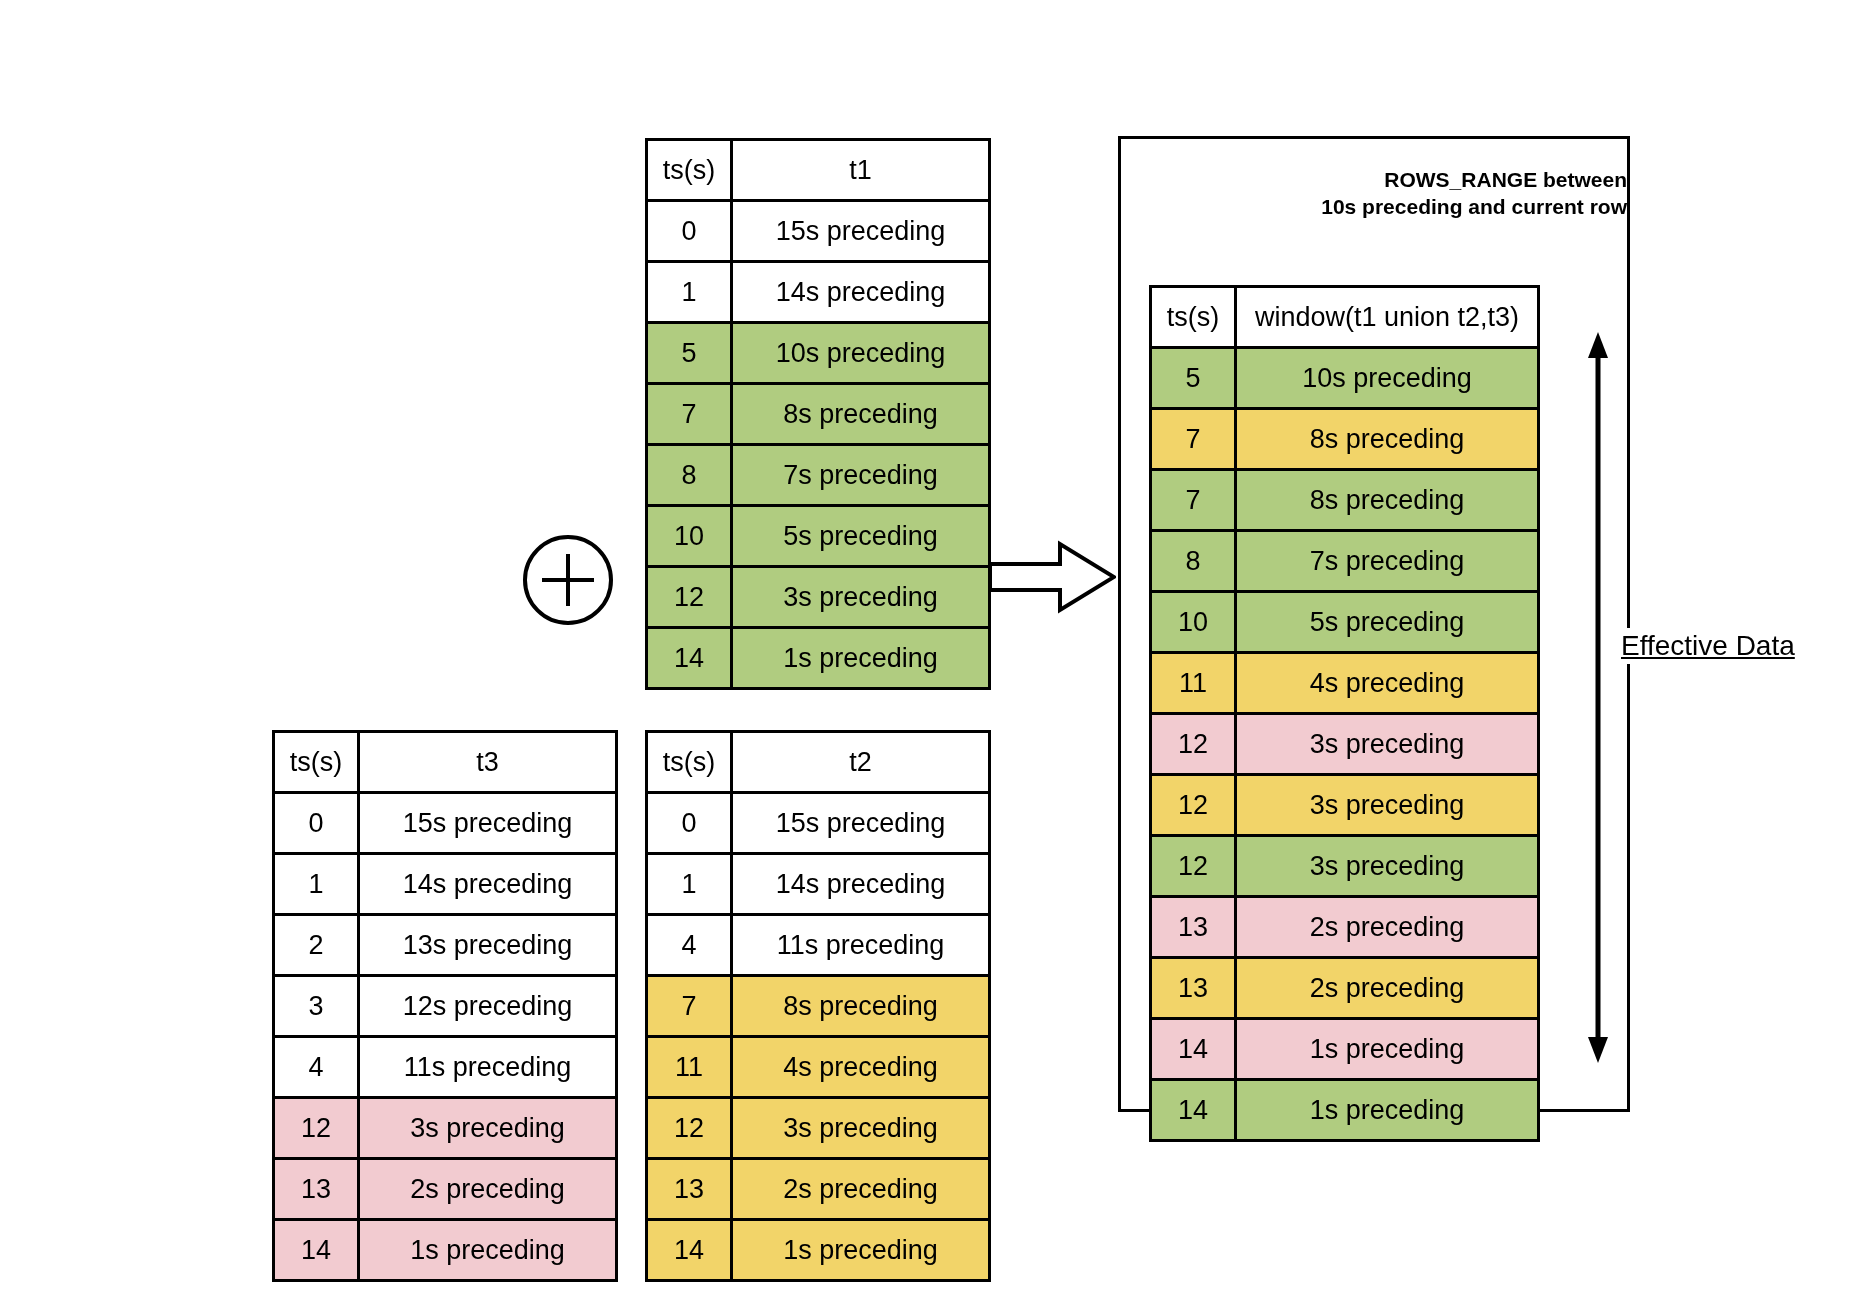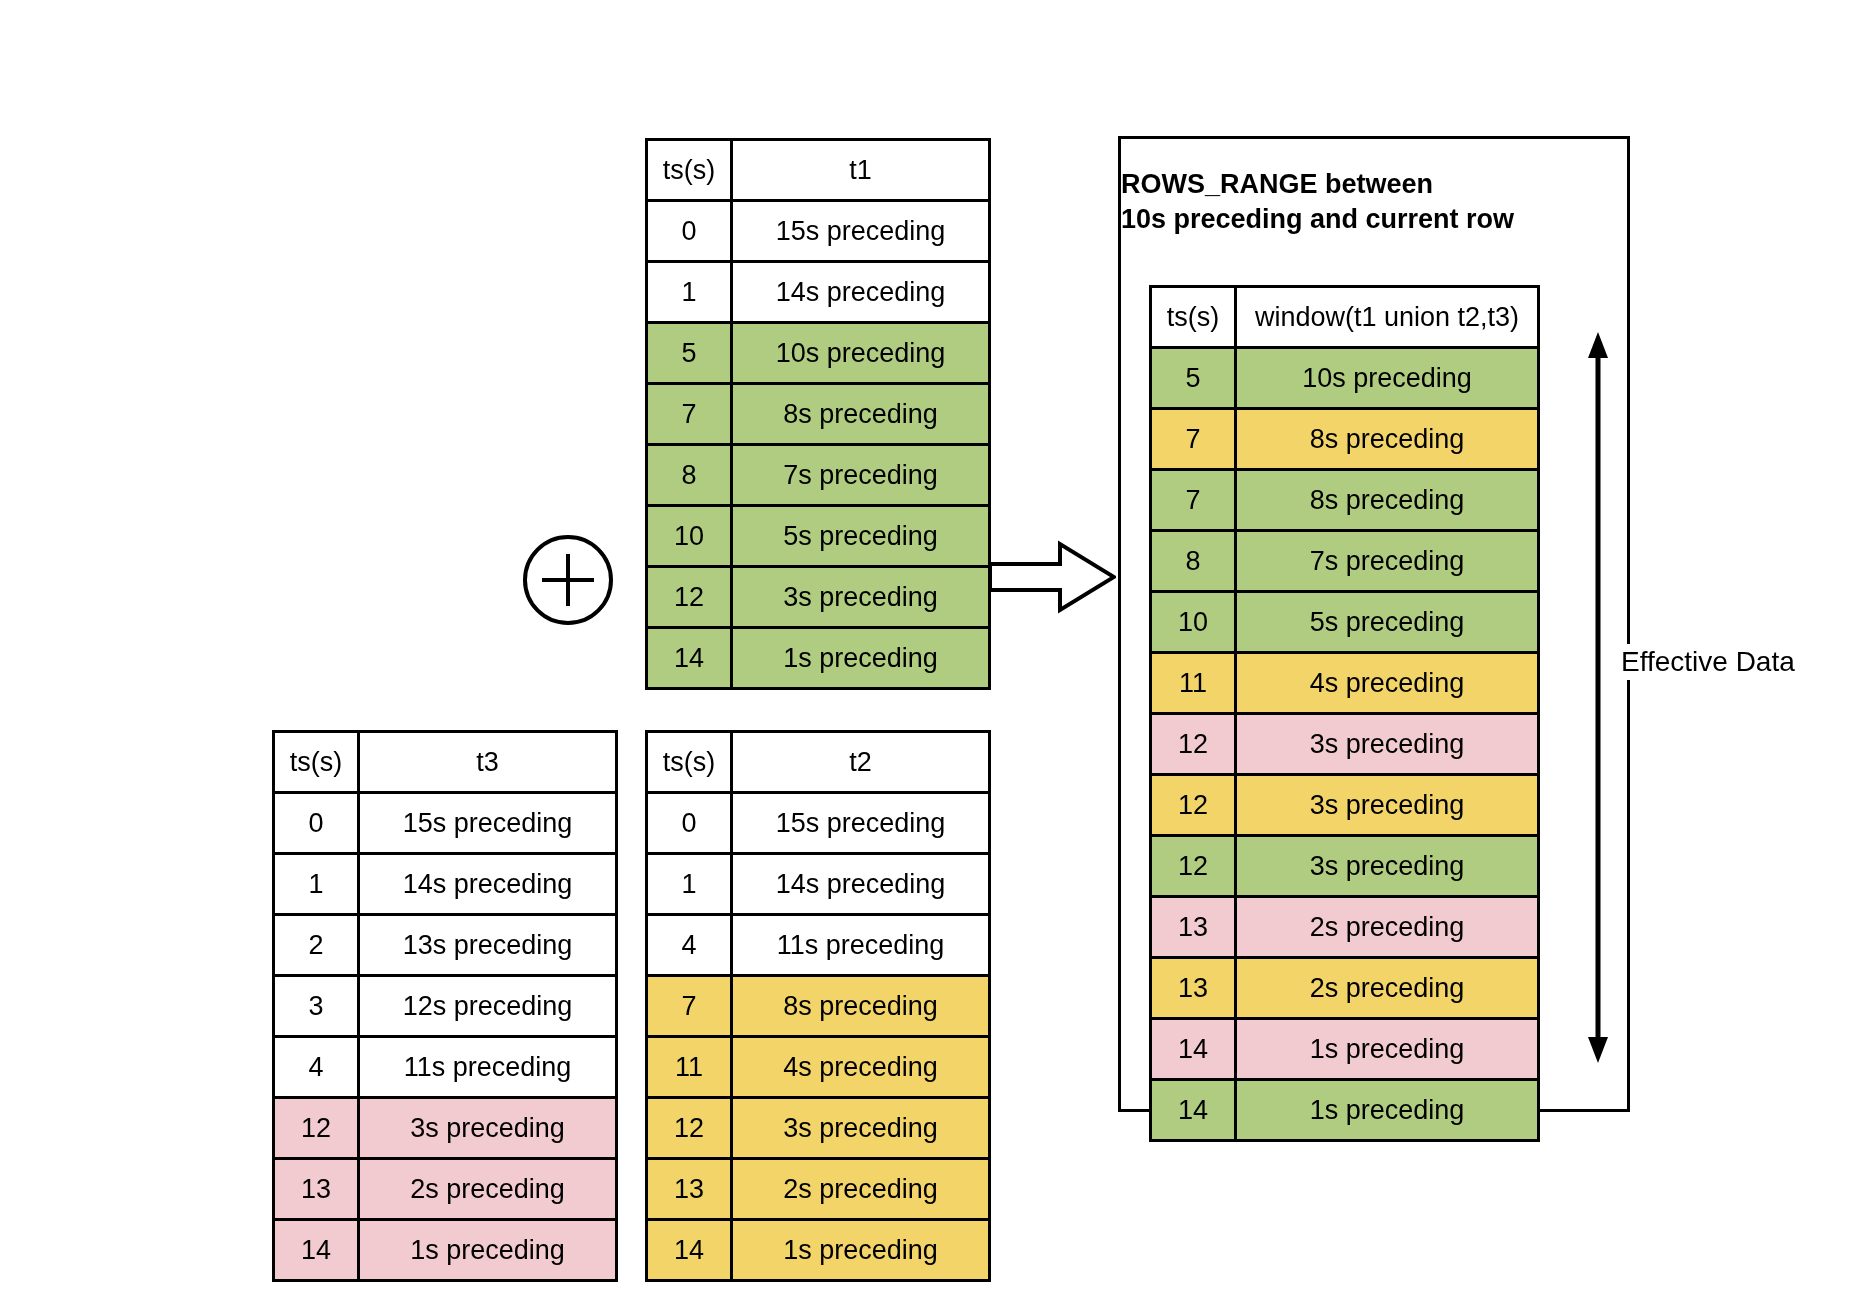--- a/index.html
+++ b/index.html
@@ -101,43 +101,44 @@
     height: 976px;
     border: 3px solid #000;
     box-sizing: border-box;
     background: #fff;
   }
   #result-title {
     position: absolute;
     left: 0;
     top: 28px;
     width: 100%;
-    text-align: left;
-    font-size: 27px;
+    text-align: right;
+    font-size: 21px;
     font-weight: bold;
     line-height: 1.28;
     white-space: pre-line;
   }
 
   
   #effective-arrow {
     position: absolute;
     left: 1585px;
     top: 330px;
     width: 26px;
     height: 735px;
   }
   #effective-label {
     position: absolute;
     left: 1617px;
-    top: 644px;
+    top: 628px;
     font-size: 28px;
     white-space: nowrap;
     background: #ffffff;
     padding: 2px 4px;
+    text-decoration: underline;
   }
 </style>
 </head>
 <body>
 
 <div id="canvas">
 
 
   <svg id="plus-circle" viewBox="0 0 92 92">
     <circle cx="46" cy="46" r="43" fill="none" stroke="#000" stroke-width="4"></circle>

